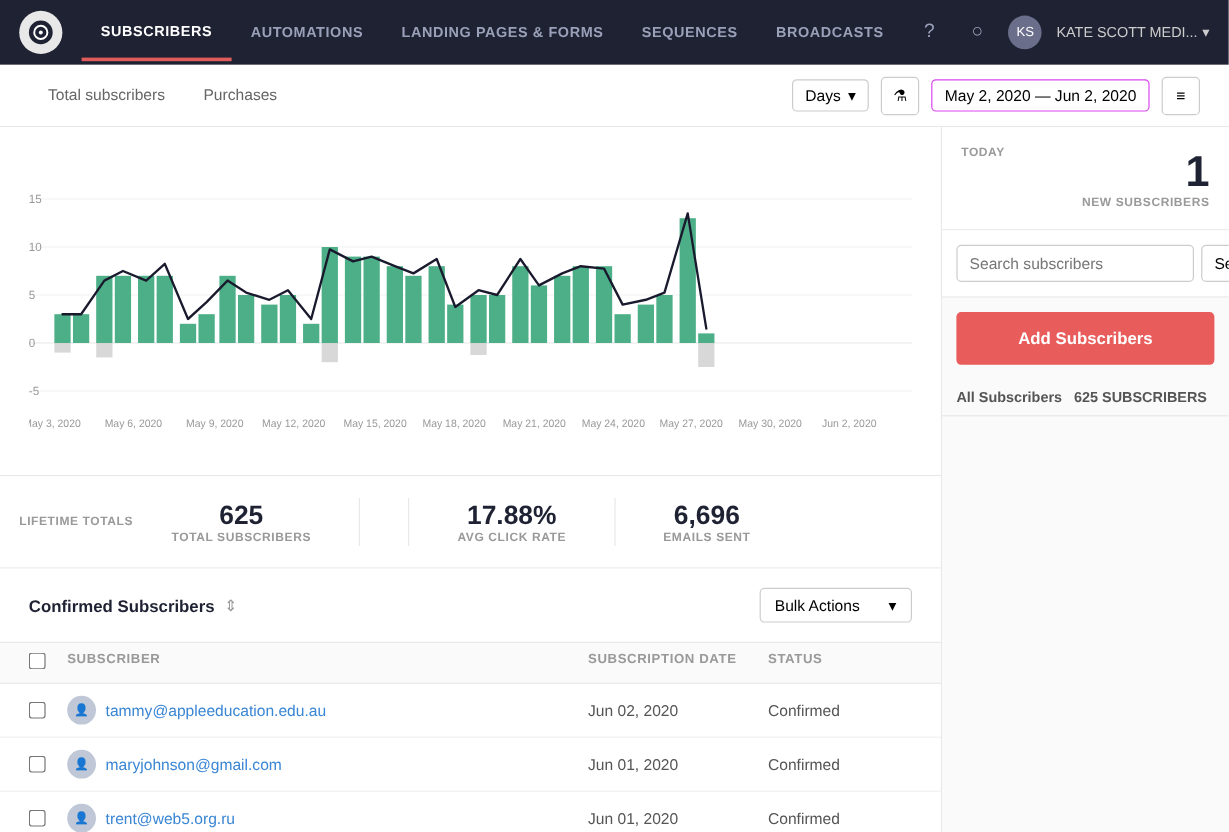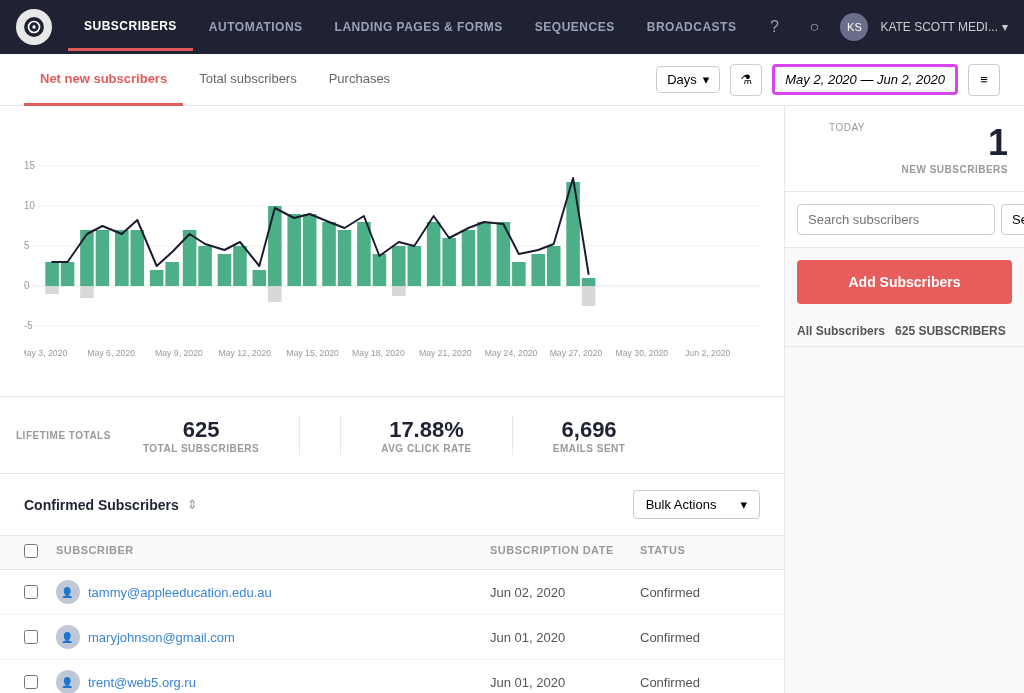--- a/index.html
+++ b/index.html
@@ -95,27 +95,26 @@
     .filter-btn {
       width: 32px; height: 32px;
       border: 1px solid #ccc;
       border-radius: 4px;
       display: flex; align-items: center; justify-content: center;
       cursor: pointer;
       background: #fff;
     }
     .date-range {
       display: flex; align-items: center;
-      border: 3px solid #d946ef;
+      border: 1px solid #d946ef;
       border-radius: 4px;
       padding: 5px 10px;
       font-size: 13px;
       background: #fff;
       gap: 6px;
-      font-style: italic;
     }
     .cols-btn {
       width: 32px; height: 32px;
       border: 1px solid #ccc;
       border-radius: 4px;
       display: flex; align-items: center; justify-content: center;
       cursor: pointer;
       background: #fff;
     }
 
@@ -258,26 +257,25 @@
     }
 
     .today-section {
       background: #fff;
       border-bottom: 1px solid #e8e8e8;
       padding: 16px;
       text-align: center;
     }
     .today-label {
       font-size: 10px;
-      font-weight: 400;
+      font-weight: 700;
       text-transform: uppercase;
       color: #999;
       letter-spacing: 0.5px;
       text-align: right;
-      margin-left: 28px;
     }
     .today-value {
       font-size: 36px;
       font-weight: 700;
       color: #1e2233;
     }
     .today-sublabel {
       font-size: 10px;
       font-weight: 600;
       text-transform: uppercase;
@@ -357,21 +355,20 @@
     <div class="nav-icon-btn">○</div>
     <div class="nav-avatar">KS</div>
     <div class="nav-user">
       <span>KATE SCOTT MEDI...</span>
       <span>▾</span>
     </div>
   </div>
 </nav>
 
 <div class="subtabs-bar">
-  <div class="subtab active">Net new subscribers</div>
   <div class="subtab">Total subscribers</div>
   <div class="subtab">Purchases</div>
   <div class="subtabs-right">
     <div class="days-select">
       <span>Days</span>
       <span>▾</span>
     </div>
     <div class="filter-btn">
       <span>⚗</span>
     </div>

